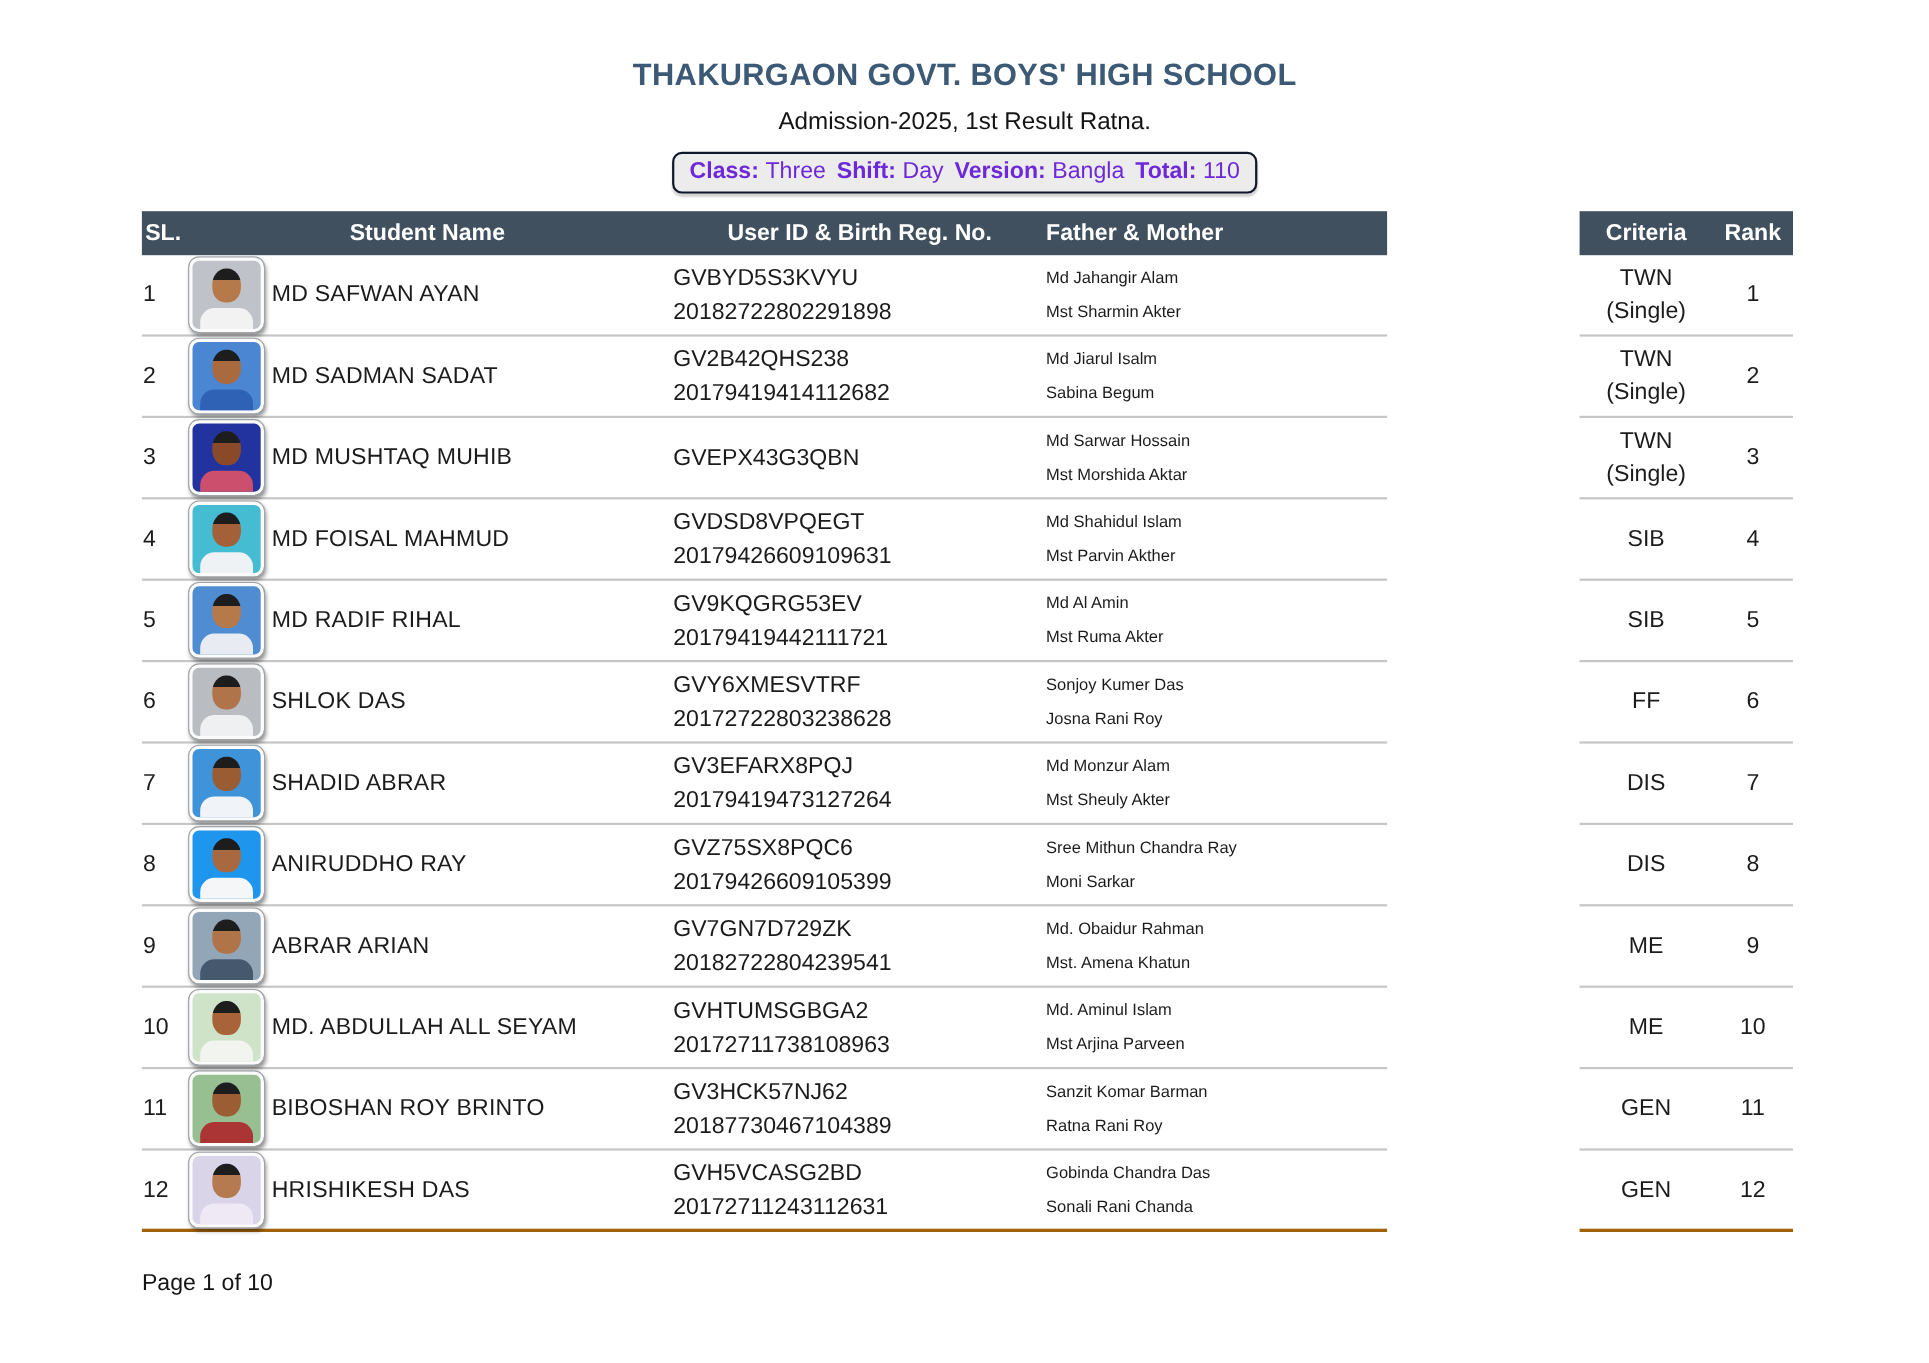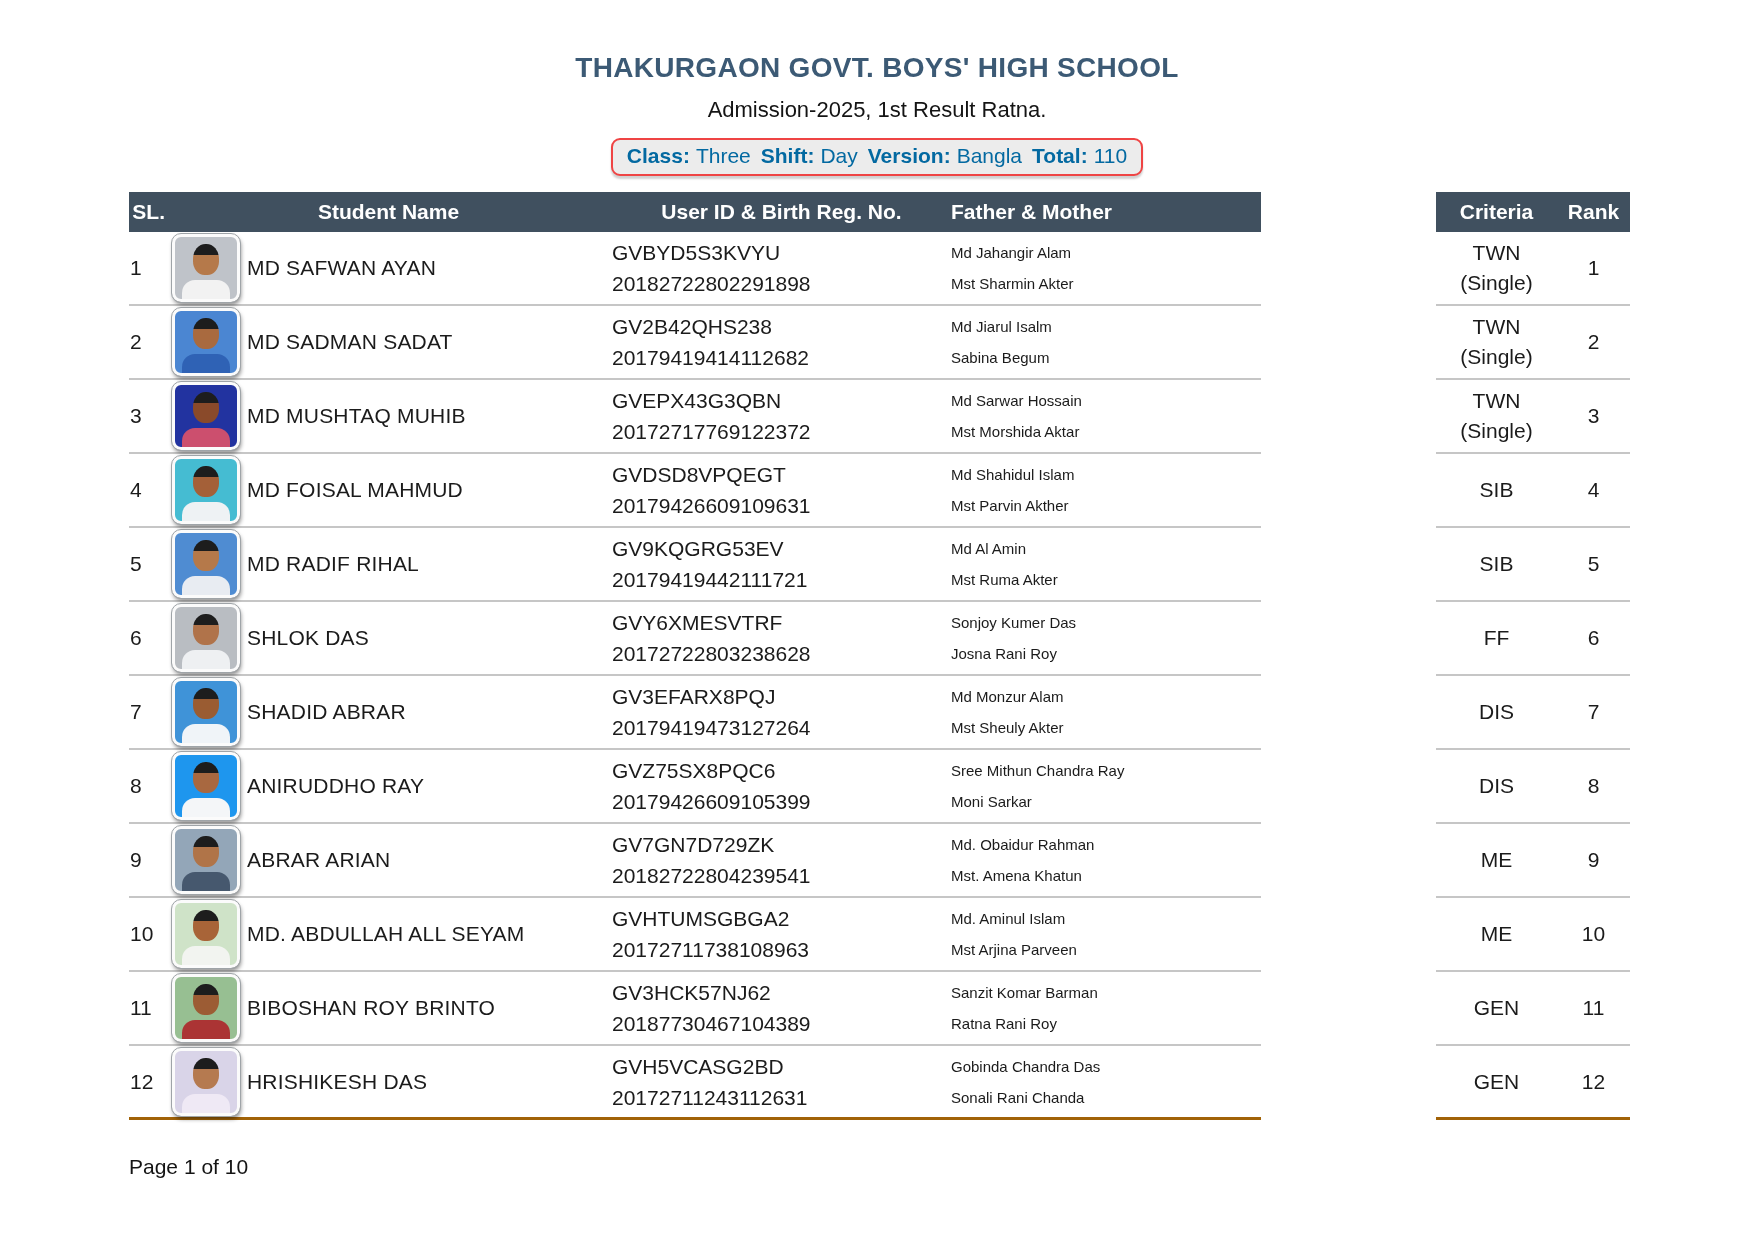--- a/index.html
+++ b/index.html
@@ -16,40 +16,40 @@
   .header-block { position:absolute; top:0; left:0; width:1754px; text-align:center; }
   .school-title {
     margin-top:52px;
     font-size:28px; font-weight:bold; letter-spacing:0.3px;
     color:#3c5a75;
   }
   .subtitle { margin-top:13px; font-size:22px; color:#141414; }
   .info-box {
     display:inline-block; margin-top:15px;
     background:#ececec;
-    border:2px solid #ef4444; border-radius:9px;
+    border:2px solid #0f172a; border-radius:9px;
     padding:4px 14px 6px 14px;
-    font-size:21px; color:#0369a1;
+    font-size:21px; color:#6d28d9;
     box-shadow:0 3px 2px rgba(0,0,0,0.18);
   }
   .info-box b { font-weight:bold; }
   .info-box span.val { margin:0 10px 0 6px; font-weight:normal; }
   .info-box span.val:last-child { margin-right:0; }
 
   
   .content { position:absolute; top:192px; left:129px; display:flex; align-items:flex-start; }
   .main-table { width:1132px; }
   .criteria-table { width:194px; margin-left:175px; }
 
   .thead {
     display:flex; align-items:center;
     height:40px; background:#40505f;
     color:#ffffff; font-weight:bold; font-size:21px;
   }
-  .h-sl { width:36px; padding-left:3px; box-sizing:border-box;text-align:right; }
+  .h-sl { width:36px; padding-left:3px; box-sizing:border-box; }
   .h-name { width:447px; text-align:center; }
   .h-uid { width:339px; text-align:center; }
   .h-fm { width:310px; text-align:left; }
   .h-crit { width:121px; text-align:center; }
   .h-rank { width:73px; text-align:center; }
 
   .trow, .crow {
     display:flex; align-items:center;
     height:74px; box-sizing:border-box;
     border-bottom:2px solid #c6c6c6;
@@ -151,21 +151,20 @@
       </div>
 
       <div class="trow">
         <div class="c-sl">3</div>
         <div class="c-photo">
             <div class="photo" style="--pbg: #2233a0; --pshirt: #cc4f6e; --pskin: #8a4a2a;"></div>
           </div>
         <div class="c-name">MD MUSHTAQ MUHIB</div>
         <div class="c-uid">
           <div>GVEPX43G3QBN</div>
-          <div>20172717769122372</div>
         </div>
         <div class="c-fm">
           <div>Md Sarwar Hossain</div>
           <div>Mst Morshida Aktar</div>
         </div>
       </div>
 
       <div class="trow">
         <div class="c-sl">4</div>
         <div class="c-photo">

